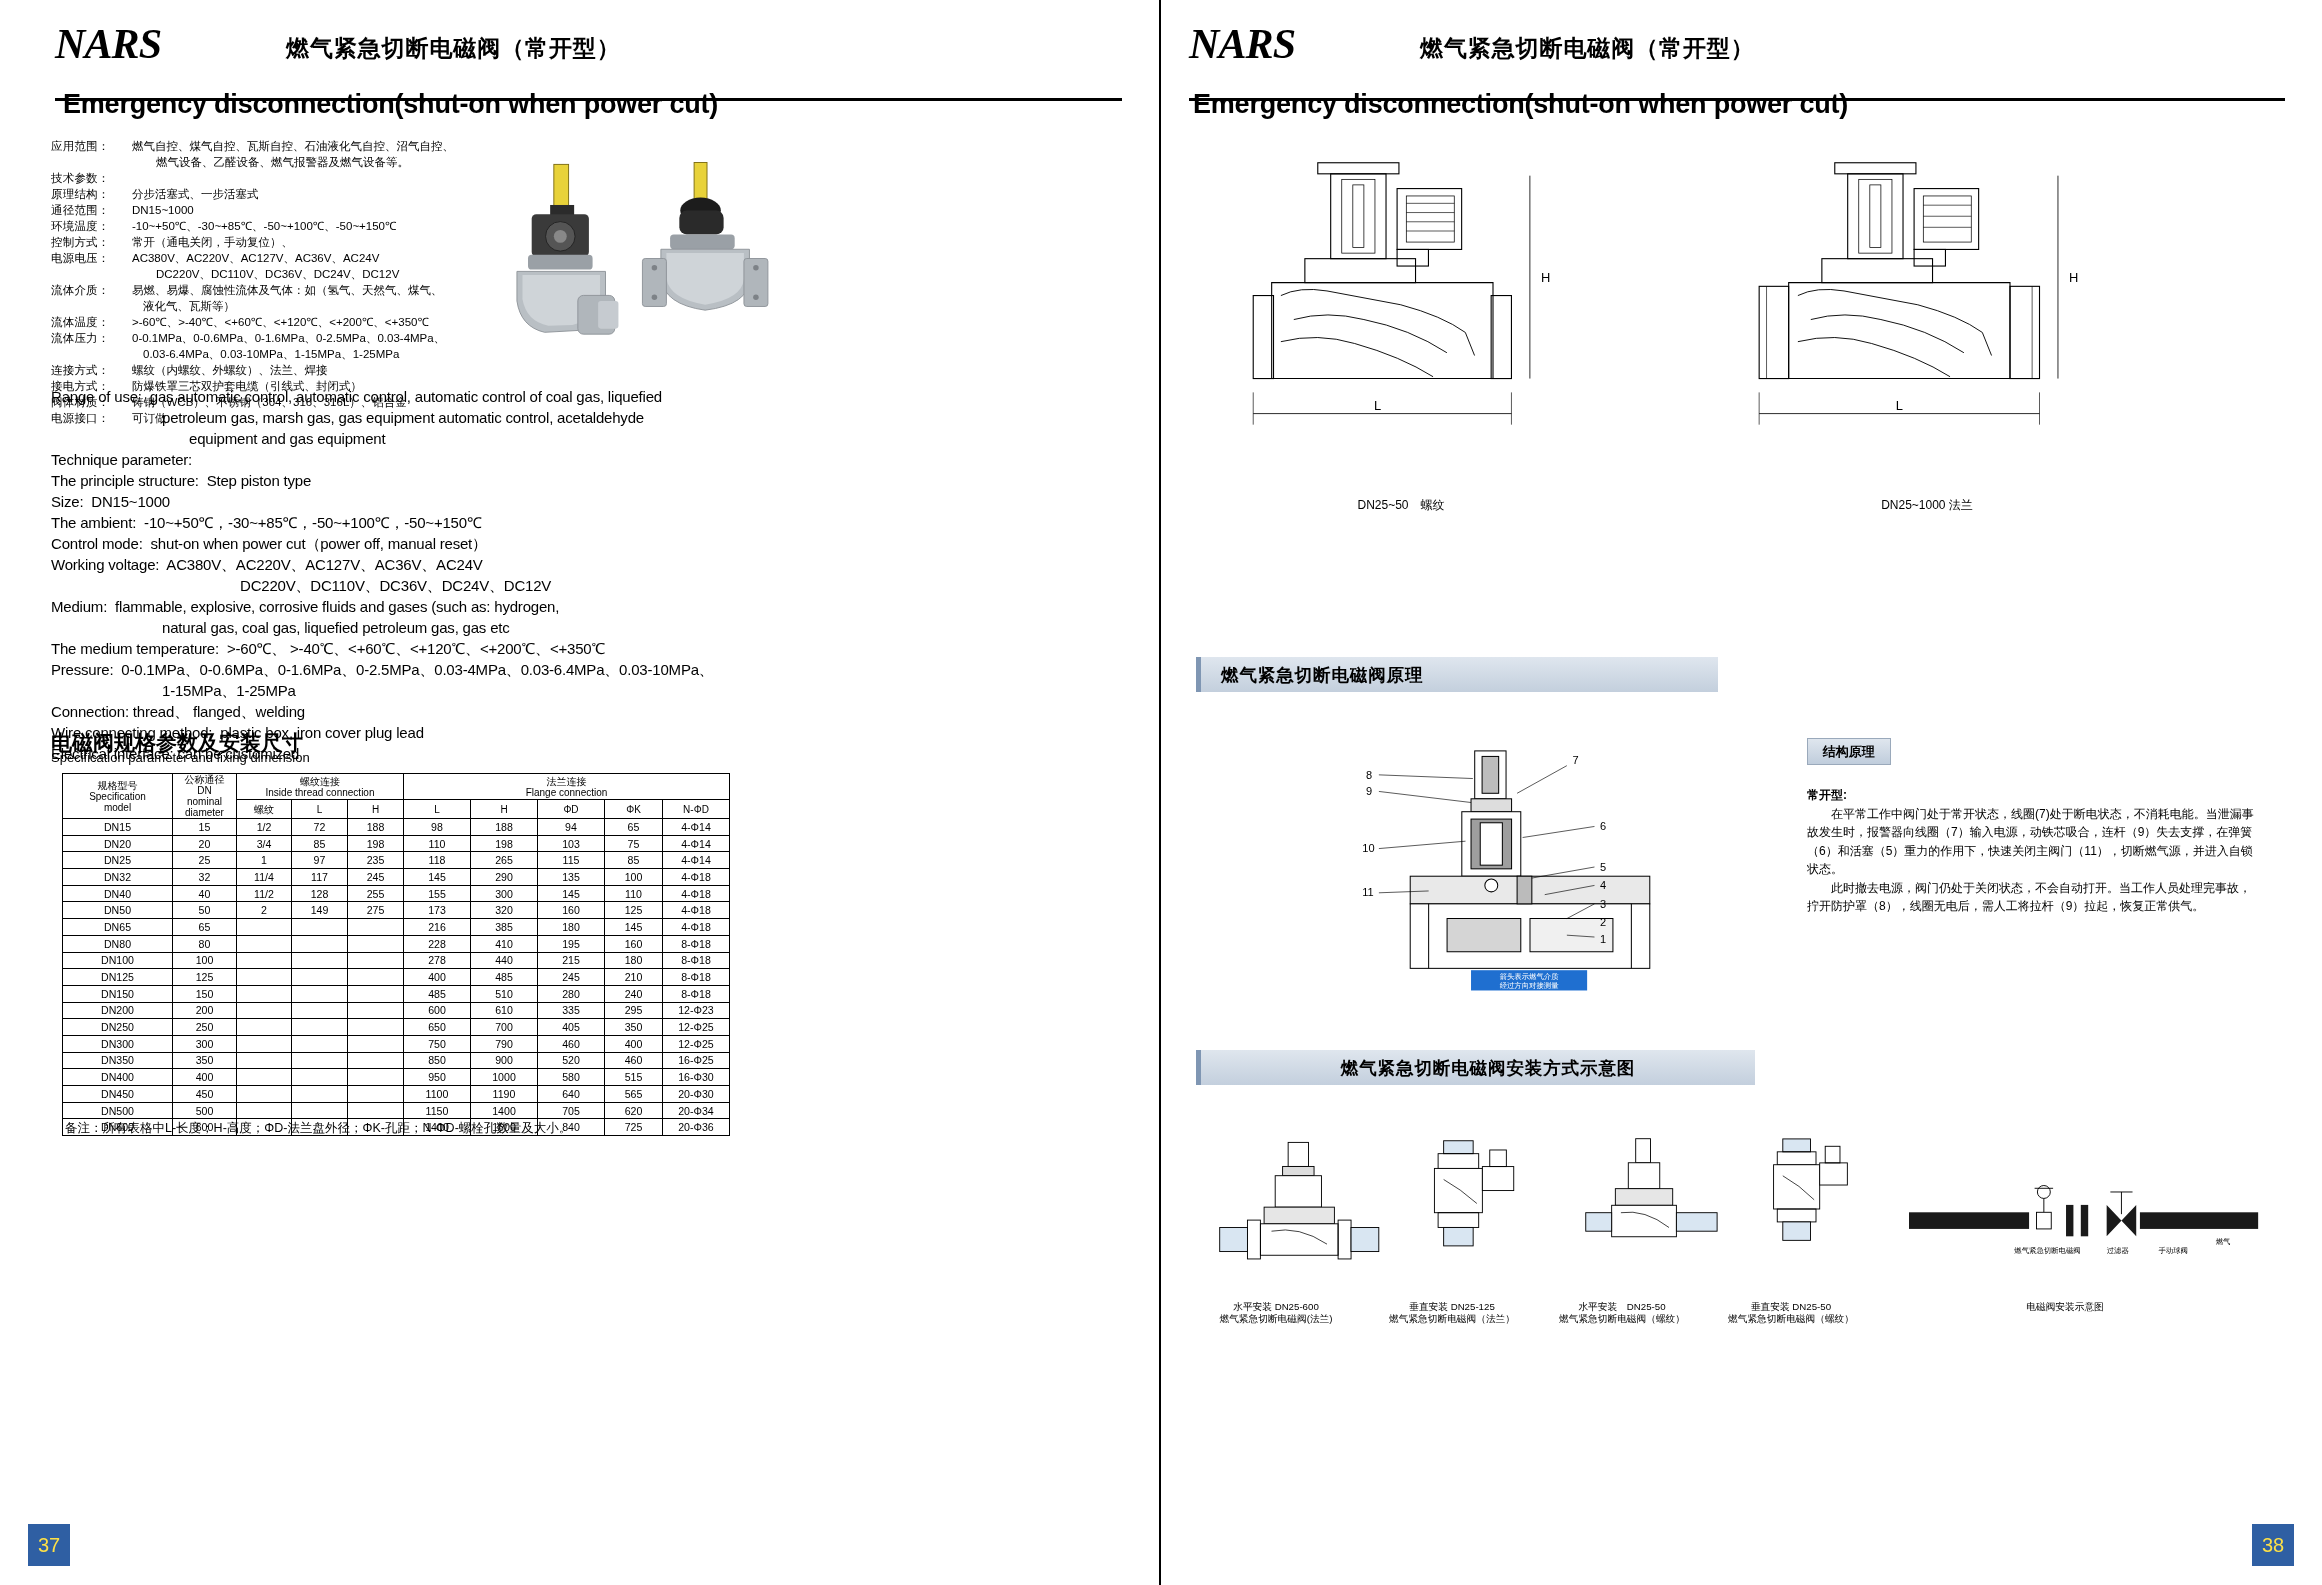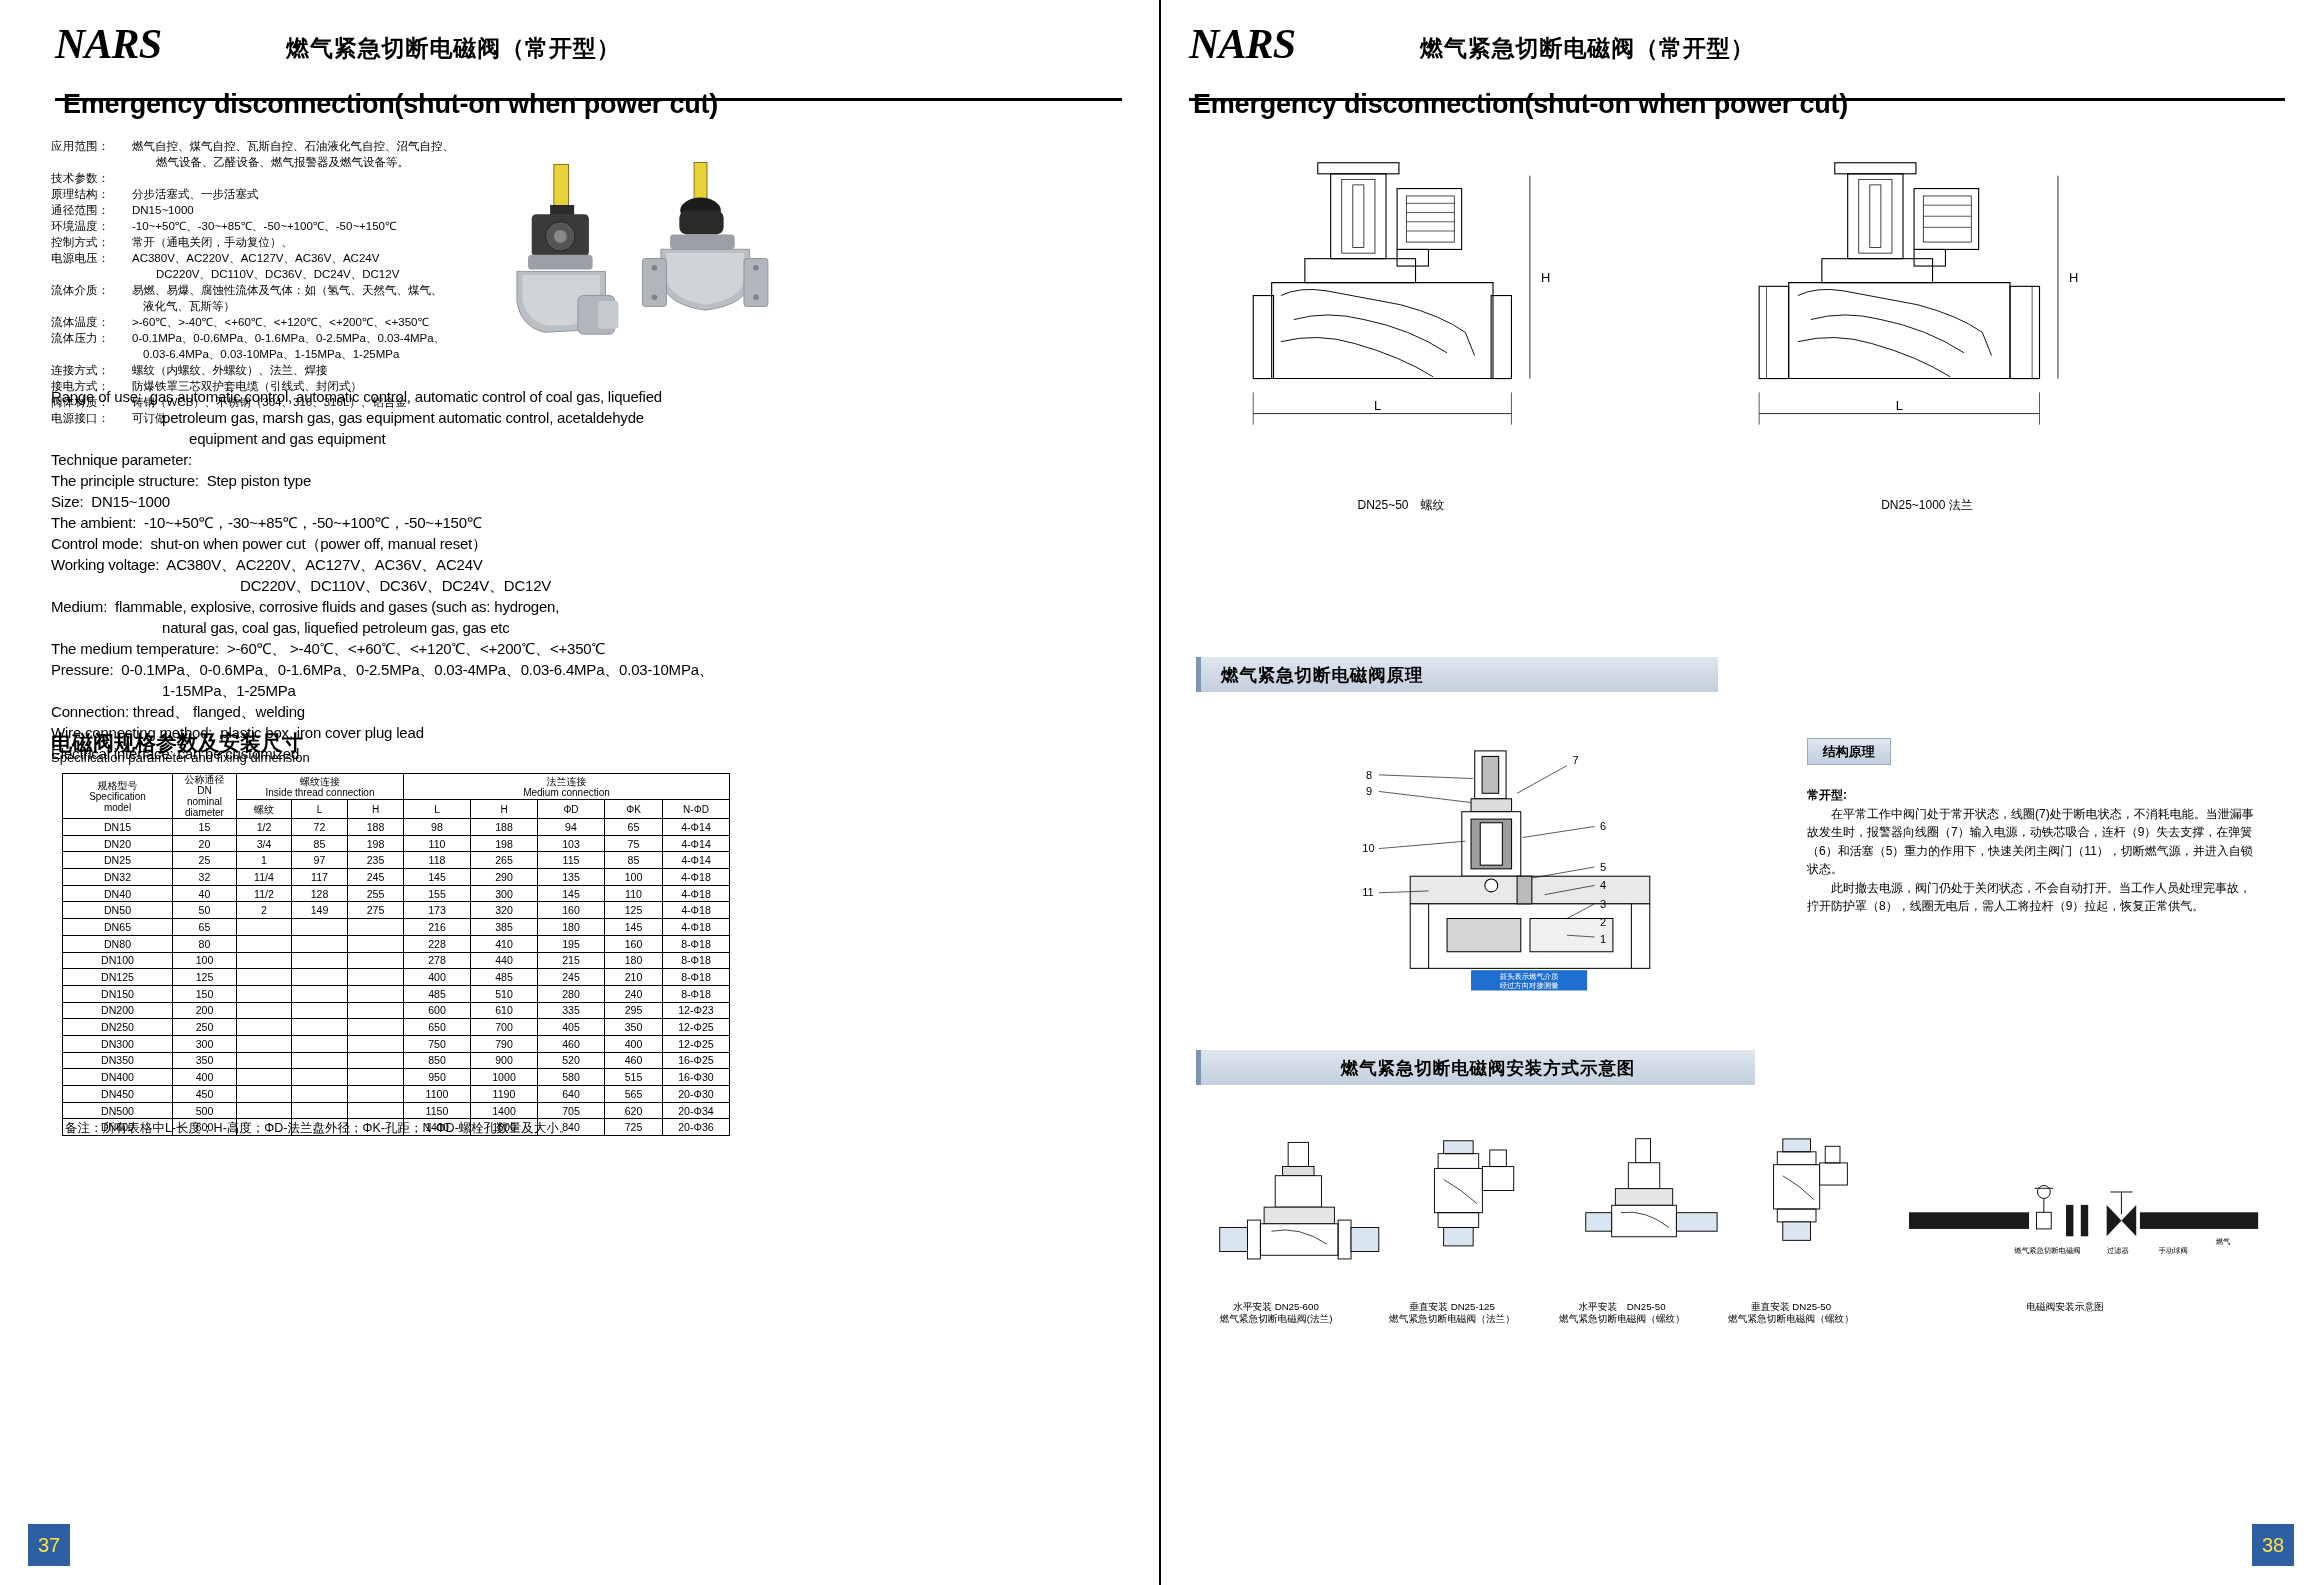--- a/index.html
+++ b/index.html
@@ -203,21 +203,21 @@
           <th rowspan="2" style="width:109px;white-space:pre-line">规格型号
 Specification
 model</th>
           <th rowspan="2" style="width:63px;white-space:pre-line">公称通径
 DN
 nominal
 diameter</th>
           <th colspan="3" style="white-space:pre-line">螺纹连接
 Inside thread connection</th>
           <th colspan="5" style="white-space:pre-line">法兰连接
-Medium connection</th>
+Flange connection</th>
         </tr>
         <tr>
           <th style="width:54px">螺纹</th>
           <th style="width:55px">L</th>
           <th style="width:55px">H</th>
           <th style="width:66px">L</th>
           <th style="width:66px">H</th>
           <th style="width:66px">ΦD</th>
           <th style="width:57px">ΦK</th>
           <th style="width:66px">N-ΦD</th>

